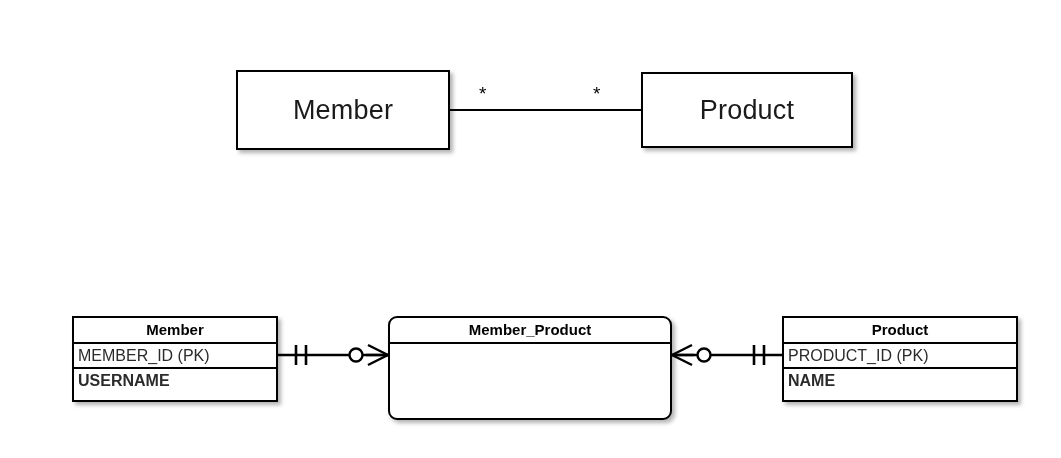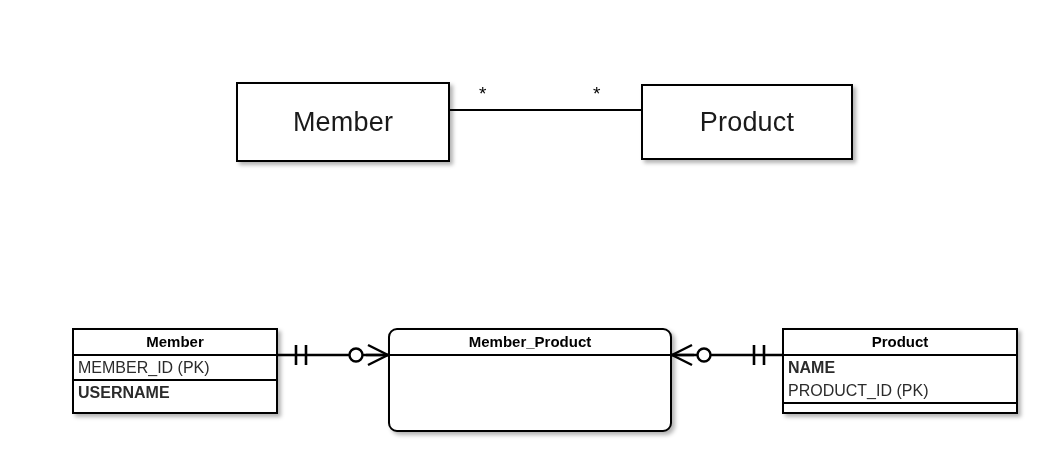--- a/index.html
+++ b/index.html
@@ -25,21 +25,20 @@
     height: 458px;
   }
 
   
   .box {
     position: absolute;
     background: #ffffff;
     border: 2px solid #000000;
     box-sizing: border-box;
     box-shadow: 3px 3px 4px rgba(0,0,0,0.30);
-    margin-top: 12px;
   }
 
   
   .entity-box {
     display: flex;
     align-items: center;
     justify-content: center;
   }
   .entity-label {
     font-size: 27px;
@@ -155,17 +154,17 @@
     <div class="table-row last">USERNAME</div>
   </div>
 
   <div class="box table-box" style="left:388px; top:316px; width:284px; height:104px;border-radius:9px;">
     <div class="table-header">Member_Product</div>
     <div class="table-row empty last"></div>
   </div>
 
   <div class="box table-box" style="left:782px; top:316px; width:236px; height:86px;">
     <div class="table-header">Product</div>
+    <div class="table-row">PRODUCT_ID (PK)</div>
     <div class="table-row last">NAME</div>
-    <div class="table-row">PRODUCT_ID (PK)</div>
   </div>
 
 </div>
 
 </body></html>

